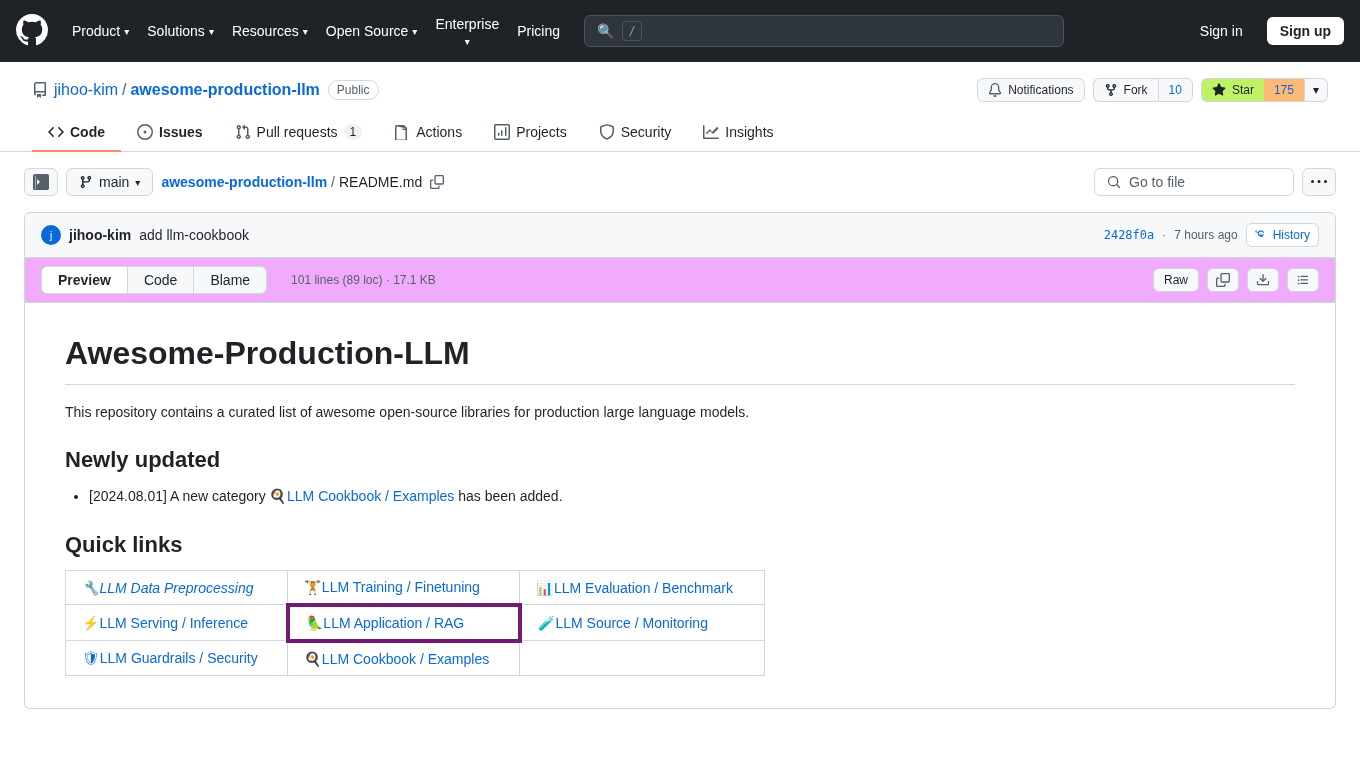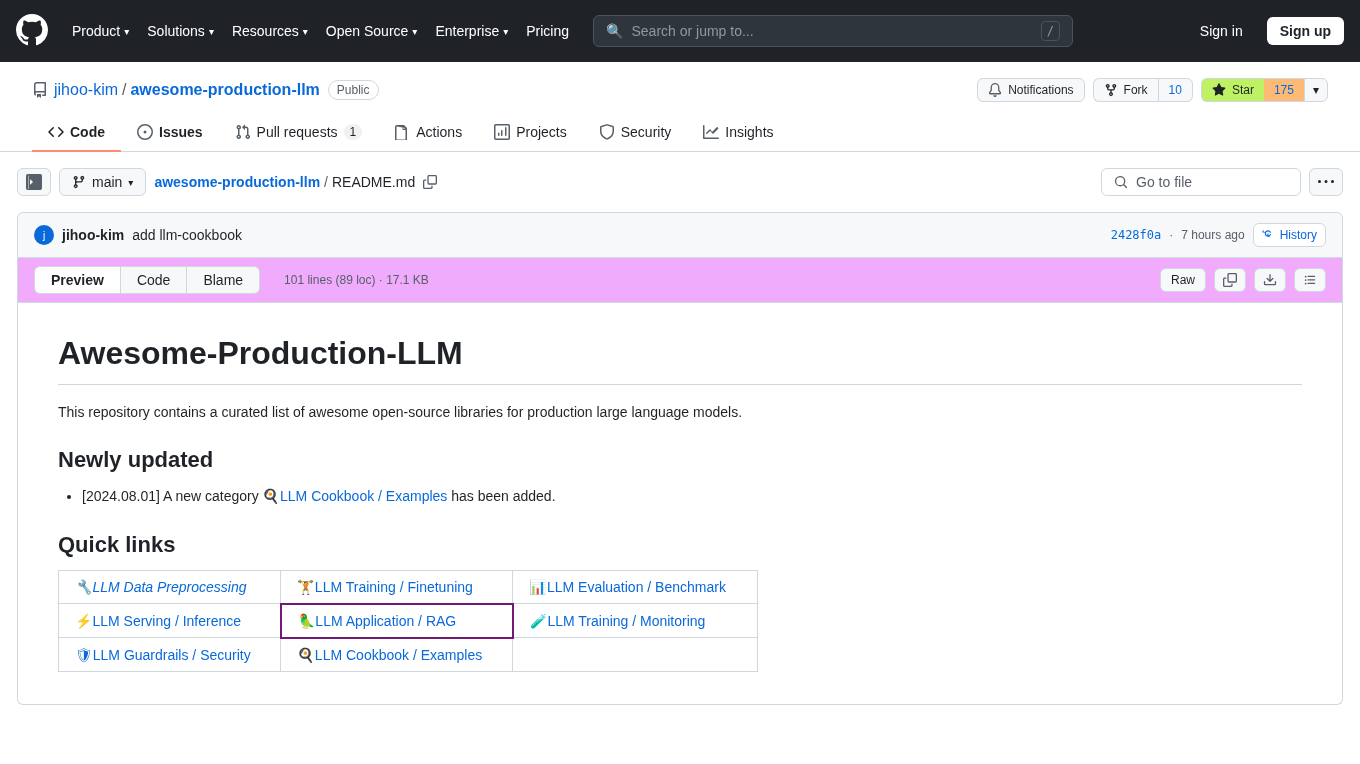--- a/index.html
+++ b/index.html
@@ -25,31 +25,30 @@
       <span style="font-size:10px;">▾</span>
     </a>
     <a href="#" style="color:#fff;text-decoration:none;padding:6px 8px;border-radius:6px;font-size:14px;font-weight:500;display:flex;align-items:center;gap:4px;">
       <span>Resources</span>
       <span style="font-size:10px;">▾</span>
     </a>
     <a href="#" style="color:#fff;text-decoration:none;padding:6px 8px;border-radius:6px;font-size:14px;font-weight:500;display:flex;align-items:center;gap:4px;">
       <span>Open Source</span>
       <span style="font-size:10px;">▾</span>
     </a>
-    <a href="#" style="color:#fff;text-decoration:none;padding:6px 8px;border-radius:6px;font-size:14px;font-weight:500;display:flex;align-items:center;gap:4px;">
+    <a href="#" style="color:#fff;text-decoration:none;padding:6px 8px;border-radius:6px;font-size:14px;font-weight:500;display:flex;align-items:center;gap:4px;flex-direction:column;">
       <span>Enterprise</span>
       <span style="font-size:10px;">▾</span>
     </a>
     <a href="#" style="color:#fff;text-decoration:none;padding:6px 8px;border-radius:6px;font-size:14px;font-weight:500;">
       <span>Pricing</span>
     </a>
   </div>
   <div style="flex:1;max-width:480px;margin-left:8px;display:flex;align-items:center;background:#2f353d;border:1px solid #4d5258;border-radius:6px;padding:5px 12px;gap:8px;cursor:text;">
     <span style="color:#9198a1;font-size:14px;">🔍</span>
-    <span style="color:#9198a1;font-size:14px;flex:1;">Search or jump to...</span>
     <span style="background:#2f353d;border:1px solid #4d5258;border-radius:4px;padding:2px 5px;color:#9198a1;font-size:12px;font-family:monospace;">/</span>
   </div>
   <div style="display:flex;align-items:center;gap:12px;margin-left:auto;">
     <a href="#" style="color:#fff;text-decoration:none;font-size:14px;font-weight:500;padding:5px 12px;">Sign in</a>
     <a href="#" style="background:#fff;color:#1f2328;border:1px solid rgba(255,255,255,0.3);border-radius:6px;padding:5px 12px;font-size:14px;font-weight:600;cursor:pointer;text-decoration:none;">Sign up</a>
   </div>
 </nav>
 
 <div style="background:#fff;border-bottom:1px solid #d0d7de;padding:16px 32px 0;">
   <div style="display:flex;align-items:center;margin-bottom:0;padding-bottom:12px;">
@@ -133,21 +132,21 @@
     </a>
     <a href="#" style="display:flex;align-items:center;gap:6px;padding:10px 16px;font-size:14px;color:#1f2328;text-decoration:none;cursor:pointer;border-bottom:2px solid transparent;margin-bottom:-1px;">
       <svg height="16" viewBox="0 0 16 16" width="16" fill="#57606a">
         <path d="M1.5 1.75V13.5h13.75a.75.75 0 0 1 0 1.5H.75a.75.75 0 0 1-.75-.75V1.75a.75.75 0 0 1 1.5 0Zm14.28 2.53-5.25 5.25a.75.75 0 0 1-1.06 0L7 7.06 4.28 9.78a.751.751 0 0 1-1.042-.018.751.751 0 0 1-.018-1.042l3.25-3.25a.75.75 0 0 1 1.06 0L9 7.94l4.72-4.72a.751.751 0 0 1 1.042.018.751.751 0 0 1 .018 1.042Z"></path>
       </svg>
       <span>Insights</span>
     </a>
   </div>
 </div>
 
-<div style="padding:16px 17px;">
+<div style="padding:16px 24px;">
 
   <div style="display:flex;align-items:center;gap:8px;margin-bottom:16px;">
     <button style="border:1px solid #d0d7de;border-radius:6px;padding:5px 8px;background:#f6f8fa;cursor:pointer;color:#57606a;display:flex;align-items:center;">
       <svg height="16" viewBox="0 0 16 16" width="16" fill="currentColor">
         <path d="M6.823 7.823a.25.25 0 0 1 0 .354l-2.396 2.396A.25.25 0 0 1 4 10.396V5.604a.25.25 0 0 1 .427-.177ZM1.75 0A1.75 1.75 0 0 0 0 1.75v12.5C0 15.216.784 16 1.75 16h12.5A1.75 1.75 0 0 0 16 14.25V1.75A1.75 1.75 0 0 0 14.25 0Zm.5 1.5h5.5V15h-5.5a.25.25 0 0 1-.25-.25V1.75a.25.25 0 0 1 .25-.25Zm.25 14h10.5a.25.25 0 0 0 .25-.25V1.75a.25.25 0 0 0-.25-.25h-10.5Z"></path>
       </svg>
     </button>
     <div style="display:flex;align-items:center;gap:6px;border:1px solid #d0d7de;border-radius:6px;padding:5px 12px;font-size:14px;font-weight:500;color:#1f2328;background:#f6f8fa;cursor:pointer;">
       <svg height="14" viewBox="0 0 16 16" width="14" fill="currentColor">
         <path d="M9.5 3.25a2.25 2.25 0 1 1 3 2.122V6A2.5 2.5 0 0 1 10 8.5H6a1 1 0 0 0-1 1v1.128a2.251 2.251 0 1 1-1.5 0V5.372a2.25 2.25 0 1 1 1.5 0v1.836A2.492 2.492 0 0 1 6 7h4a1 1 0 0 0 1-1v-.628A2.25 2.25 0 0 1 9.5 3.25Zm-6 0a.75.75 0 1 0 1.5 0 .75.75 0 0 0-1.5 0Zm8.25-.75a.75.75 0 1 0 0 1.5.75.75 0 0 0 0-1.5ZM4.25 12a.75.75 0 1 0 0 1.5.75.75 0 0 0 0-1.5Z"></path>
@@ -249,22 +248,22 @@
     <h2 style="font-size:22px;font-weight:600;margin-bottom:12px;margin-top:24px;">Quick links</h2>
     <table style="border:1px solid #d0d7de;border-collapse:collapse;width:100%;max-width:700px;margin-top:12px;">
       <tbody>
         <tr>
           <td style="border:1px solid #d0d7de;padding:8px 16px;font-style:italic;"><a href="#" style="color:#0969da;text-decoration:none;">🔧LLM Data Preprocessing</a></td>
           <td style="border:1px solid #d0d7de;padding:8px 16px;"><a href="#" style="color:#0969da;text-decoration:none;">🏋LLM Training / Finetuning</a></td>
           <td style="border:1px solid #d0d7de;padding:8px 16px;"><a href="#" style="color:#0969da;text-decoration:none;">📊LLM Evaluation / Benchmark</a></td>
         </tr>
         <tr>
           <td style="border:1px solid #d0d7de;padding:8px 16px;"><a href="#" style="color:#0969da;text-decoration:none;">⚡LLM Serving / Inference</a></td>
-          <td style="border:2px solid #701a75;padding:8px 16px;"><a href="#" style="color:#0969da;text-decoration:none;">🦜LLM Application / RAG</a></td>
-          <td style="border:1px solid #d0d7de;padding:8px 16px;"><a href="#" style="color:#0969da;text-decoration:none;">🧪LLM Training / Monitoring</a></td>
+          <td style="border:4px solid #701a75;padding:8px 16px;"><a href="#" style="color:#0969da;text-decoration:none;">🦜LLM Application / RAG</a></td>
+          <td style="border:1px solid #d0d7de;padding:8px 16px;"><a href="#" style="color:#0969da;text-decoration:none;">🧪LLM Source / Monitoring</a></td>
         </tr>
         <tr>
           <td style="border:1px solid #d0d7de;padding:8px 16px;"><a href="#" style="color:#0969da;text-decoration:none;">🛡LLM Guardrails / Security</a></td>
           <td style="border:1px solid #d0d7de;padding:8px 16px;"><a href="#" style="color:#0969da;text-decoration:none;">🍳LLM Cookbook / Examples</a></td>
           <td style="border:1px solid #d0d7de;padding:8px 16px;"></td>
         </tr>
       </tbody>
     </table>
   </div>
 </div>

